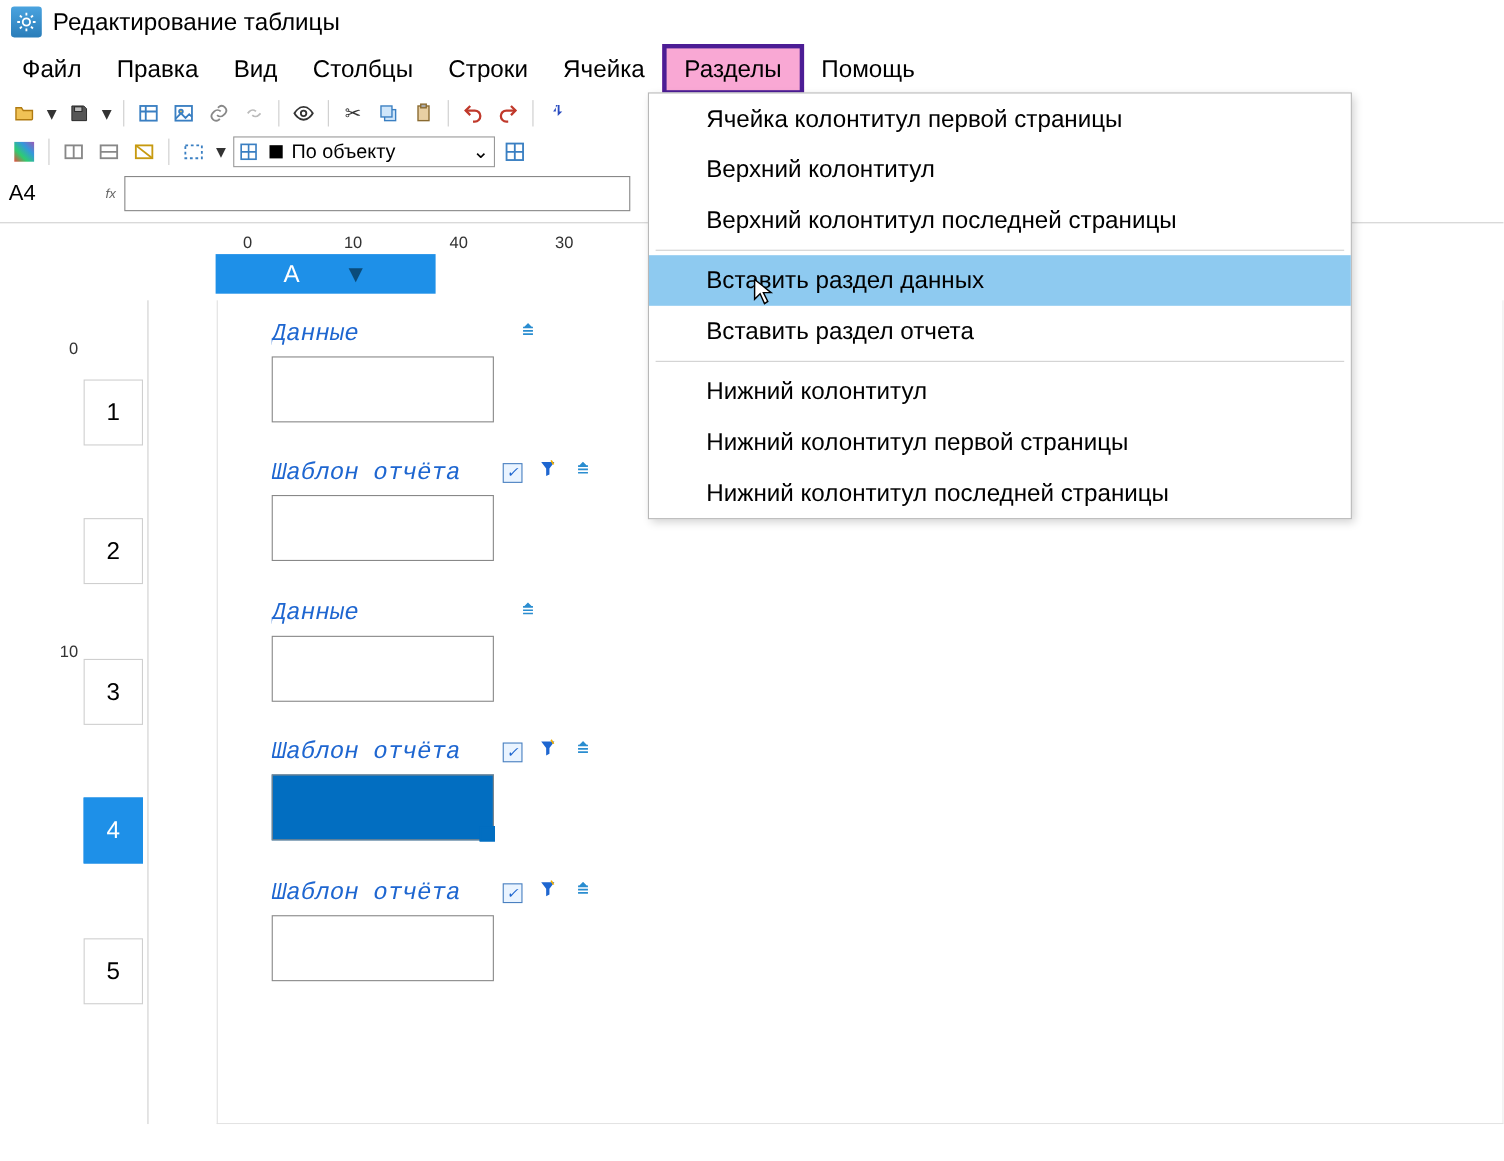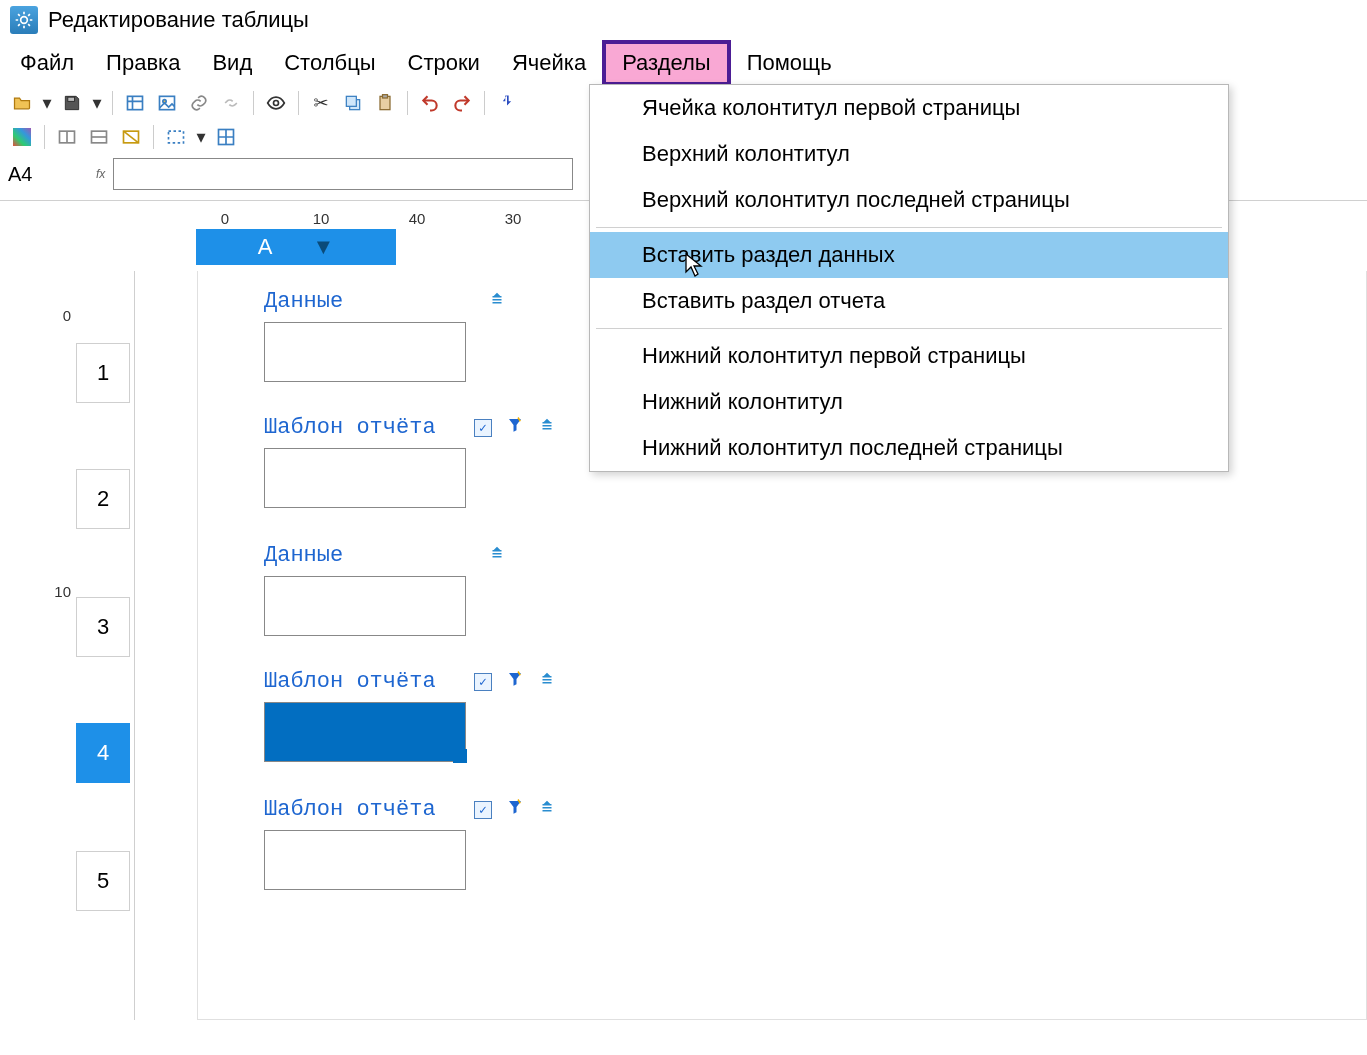--- a/index.html
+++ b/index.html
@@ -193,21 +193,22 @@
   }
   .sheet-inner {
     position: absolute;
     left: 62px; top: 0; right: 0; bottom: 0;
     border: 1px solid #e0e0e0;
     border-top: none;
   }
 
   .section {
     position: absolute;
-    left: 66px;
+    left: 49px;
+    font-style: italic;
   }
   .section-header {
     display: flex; align-items: center; gap: 14px;
     font-family: "Courier New", monospace;
     font-size: 22px;
     color: #1e66d0;
     margin-bottom: 8px;
   }
   .section-header .sh-title {
     width: 210px;
@@ -408,20 +409,30 @@
         <path d="M3 5l18 14" stroke="#c79a10"></path>
       </svg>
   </div>
   <div class="tb-sep"></div>
   <div class="tb-btn">
     <svg class="svg-icon" viewBox="0 0 24 24" fill="none" stroke="#3a7fc2" stroke-width="2" stroke-dasharray="3 3">
         <rect x="3" y="5" width="18" height="14"></rect>
       </svg>
   </div>
   <div class="tb-caret">▾</div>
+  <div class="tb-combo">
+    <svg width="18" height="18" viewBox="0 0 24 24" fill="none" stroke="#3a7fc2" stroke-width="2">
+        <rect x="3" y="3" width="18" height="18"></rect>
+        <path d="M3 12h18M12 3v18"></path>
+      </svg>
+    <span style="width:10px"></span>
+    <span style="display:inline-block;width:12px;height:12px;background:#000;"></span>
+    <span class="lbl">По объекту</span>
+    <span>⌄</span>
+  </div>
   <div class="tb-btn ic-table">
     <svg class="svg-icon" viewBox="0 0 24 24" fill="none" stroke="#3a7fc2" stroke-width="2">
         <rect x="3" y="3" width="18" height="18"></rect>
         <path d="M3 12h18M12 3v18"></path>
       </svg>
   </div>
 </div>
 
 <div class="formula-bar">
   <div class="cell-ref">A4</div>
@@ -522,22 +533,22 @@
 </div>
 
 <div class="dropdown" id="dropdown">
     <div class="dd-item">Ячейка колонтитул первой страницы</div>
     <div class="dd-item">Верхний колонтитул</div>
     <div class="dd-item">Верхний колонтитул последней страницы</div>
     <div class="dd-sep"></div>
     <div class="dd-item highlight">Вставить раздел данных</div>
     <div class="dd-item">Вставить раздел отчета</div>
     <div class="dd-sep"></div>
+    <div class="dd-item">Нижний колонтитул</div>
     <div class="dd-item">Нижний колонтитул первой страницы</div>
-    <div class="dd-item">Нижний колонтитул</div>
     <div class="dd-item">Нижний колонтитул последней страницы</div>
   </div>
 
 <div class="cursor">
   <svg width="20" height="26" viewBox="0 0 20 26">
       <path d="M2 2 L2 20 L7 15 L11 24 L14 22 L10 14 L17 14 Z" fill="#fff" stroke="#000" stroke-width="1.3"></path>
     </svg>
 </div>
 
 </body></html>

